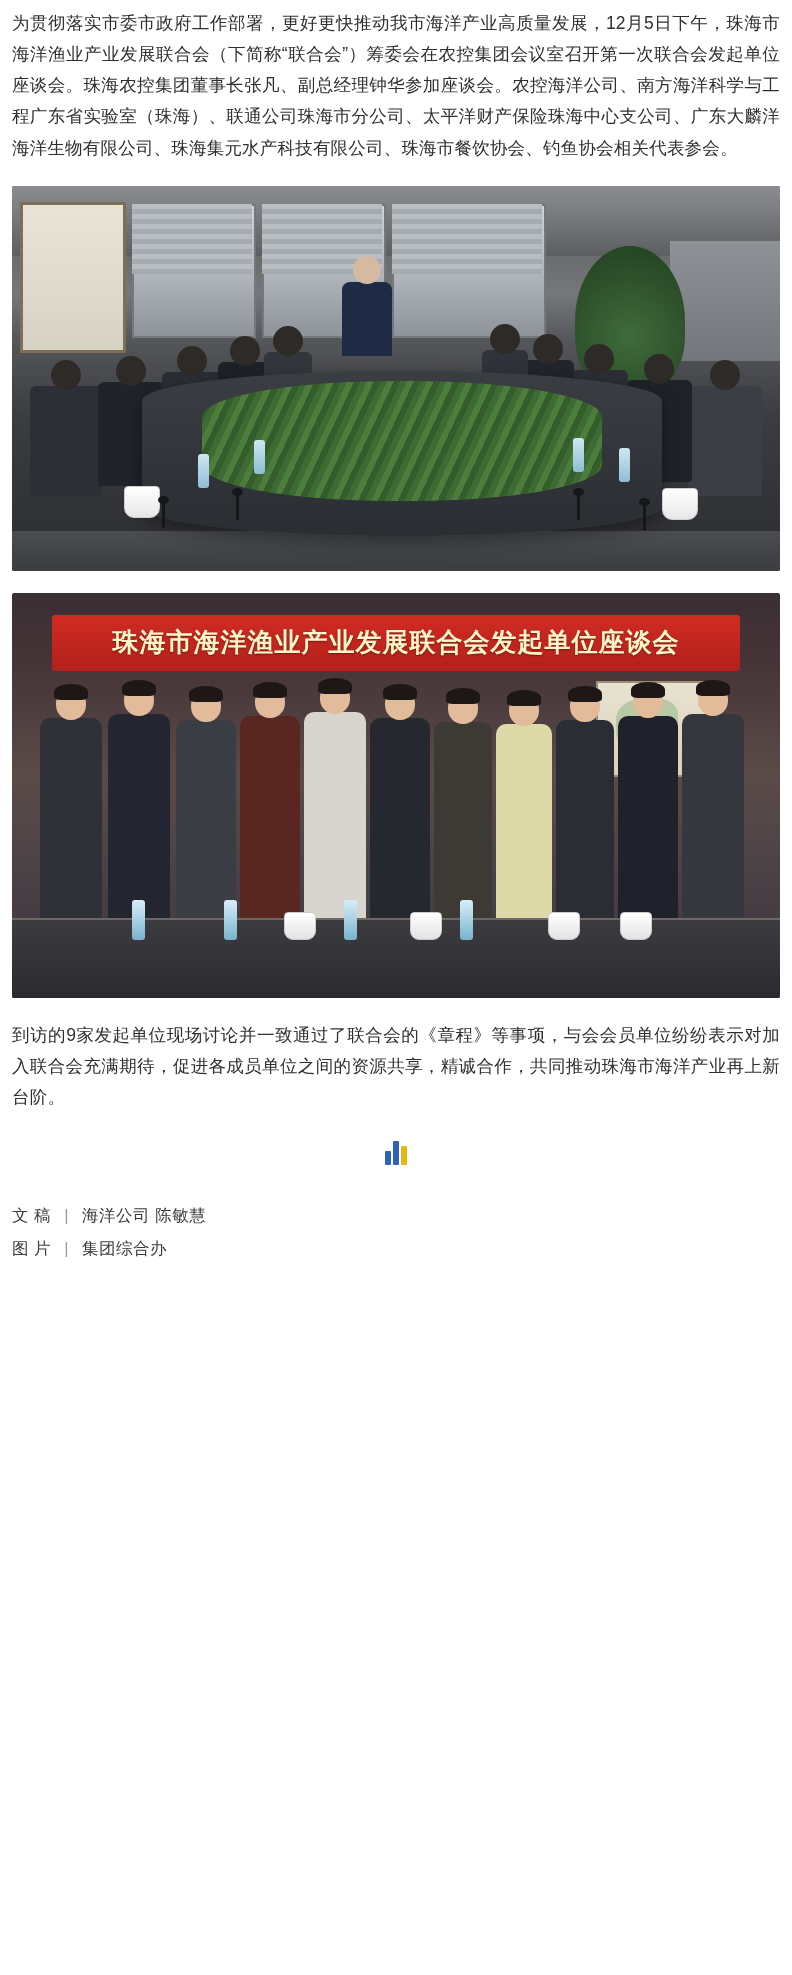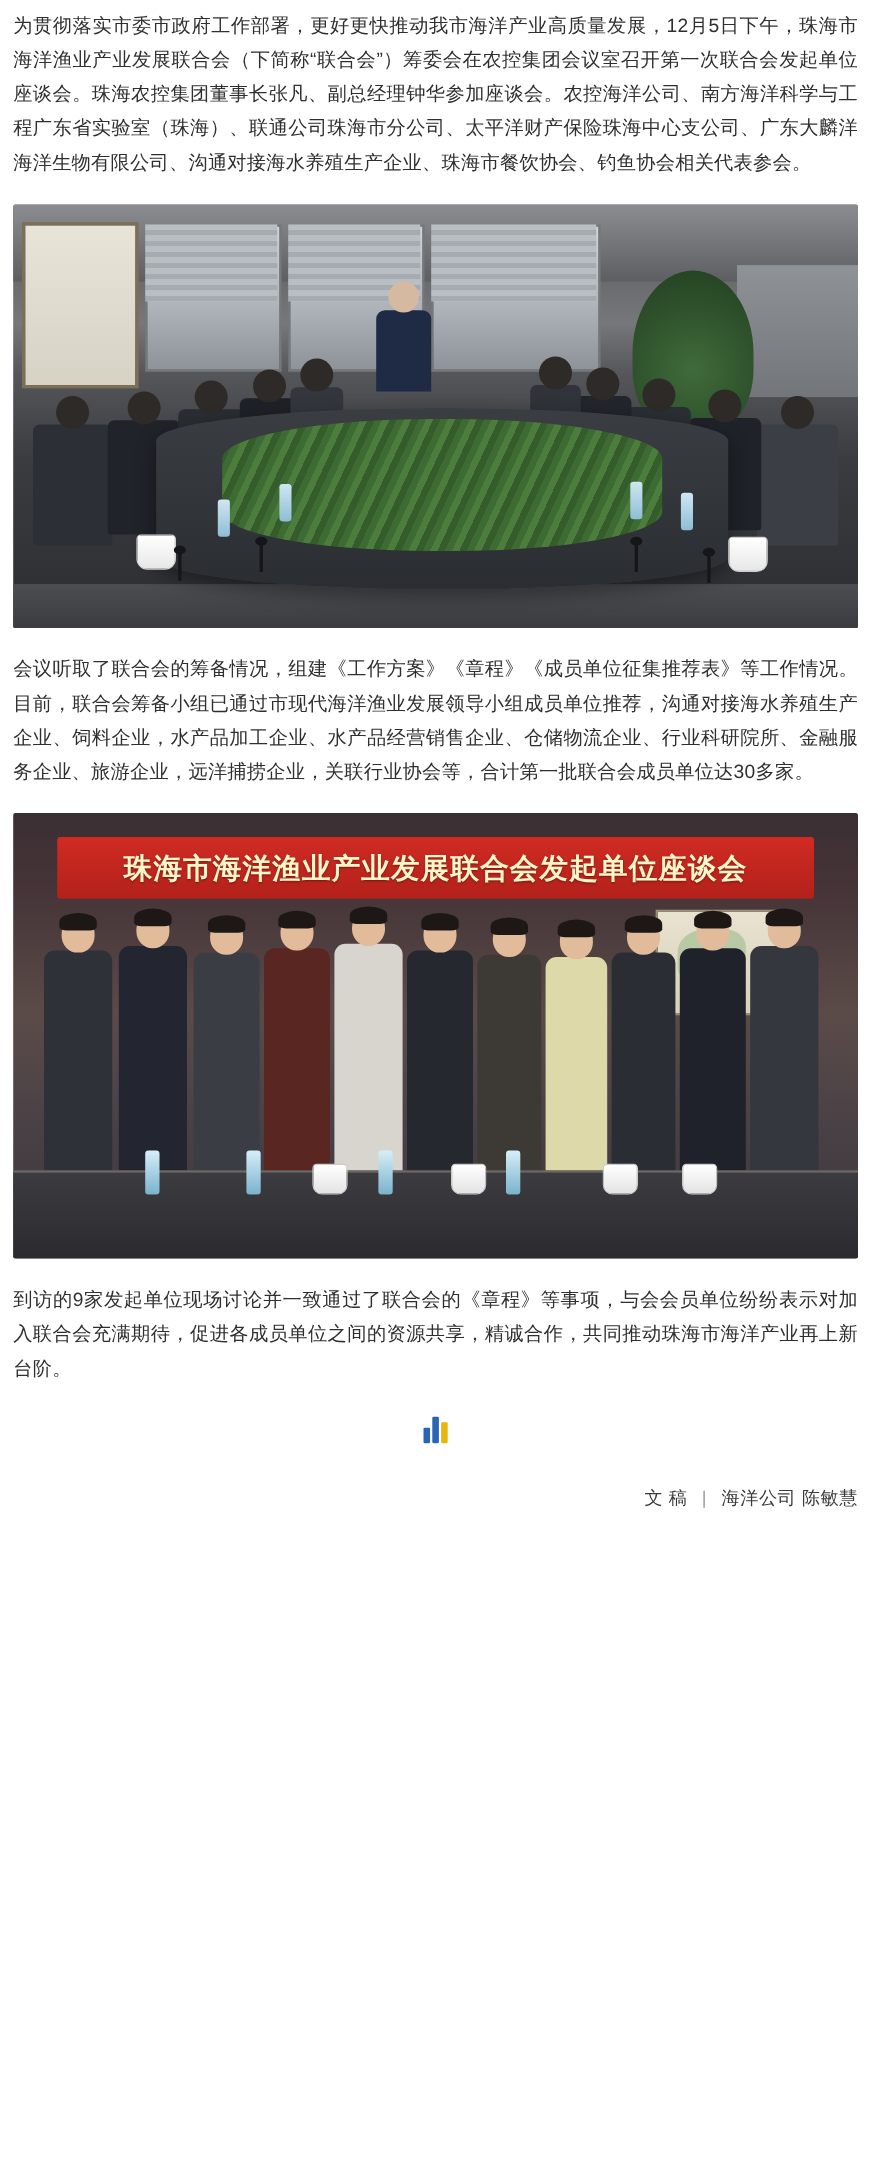--- a/index.html
+++ b/index.html
@@ -199,38 +199,37 @@
     width: 22px; height: 26px; position: relative;
   }
   .logo span { position: absolute; bottom: 0; width: 6px; border-radius: 1px; }
   .logo .b1 { left: 0;   height: 14px; background: #2b63b5; }
   .logo .b2 { left: 8px; height: 24px; background: #2b63b5; }
   .logo .b3 { left: 16px;height: 19px; background: #e8b511; }
 
   
   .credits {
     padding: 0 0 24px 0;
-    text-align: right;
   }
   .credit-line {
     font-size: 16.5px;
     line-height: 2.0;
     color: #3a3a3a;
     letter-spacing: 0.5px;
   }
   .credit-line .sep { color: #9b9b9b; margin: 0 8px; }
   .credit-label { display: inline-block; }
   .credit-value { display: inline-block; }
 </style>
 </head>
 <body>
 
 <div class="page">
 
-  <p class="para first">为贯彻落实市委市政府工作部署，更好更快推动我市海洋产业高质量发展，12月5日下午，珠海市海洋渔业产业发展联合会（下简称“联合会”）筹委会在农控集团会议室召开第一次联合会发起单位座谈会。珠海农控集团董事长张凡、副总经理钟华参加座谈会。农控海洋公司、南方海洋科学与工程广东省实验室（珠海）、联通公司珠海市分公司、太平洋财产保险珠海中心支公司、广东大麟洋海洋生物有限公司、沟通对接海水养殖生产企业、珠海市餐饮协会、钓鱼协会相关代表参会。</p>
+  <p class="para first">为贯彻落实市委市政府工作部署，更好更快推动我市海洋产业高质量发展，12月5日下午，珠海市海洋渔业产业发展联合会（下简称“联合会”）筹委会在农控集团会议室召开第一次联合会发起单位座谈会。珠海农控集团董事长张凡、副总经理钟华参加座谈会。农控海洋公司、南方海洋科学与工程广东省实验室（珠海）、联通公司珠海市分公司、太平洋财产保险珠海中心支公司、广东大麟洋海洋生物有限公司、珠海集元水产科技有限公司、珠海市餐饮协会、钓鱼协会相关代表参会。</p>
 
   <div class="figure photo1">
     <div class="ph1-ceiling"></div>
     <div class="ph1-board"></div>
     <div class="ph1-window ph1-win-a"></div>
     <div class="ph1-window ph1-win-b"></div>
     <div class="ph1-window ph1-win-c"></div>
     <div class="ph1-blind ph1-blind-a"></div>
     <div class="ph1-blind ph1-blind-b"></div>
     <div class="ph1-blind ph1-blind-c"></div>
@@ -282,21 +281,20 @@
     <div class="ph1-bottle" style="left:186px; top:268px;"></div>
     <div class="ph1-bottle" style="left:242px; top:254px;"></div>
     <div class="ph1-bottle" style="right:196px; top:252px;"></div>
     <div class="ph1-bottle" style="right:150px; top:262px;"></div>
     <div class="ph1-mic" style="left:150px; top:316px;"></div>
     <div class="ph1-mic" style="left:224px; top:308px;"></div>
     <div class="ph1-mic" style="right:200px; top:308px;"></div>
     <div class="ph1-mic" style="right:134px; top:318px;"></div>
   </div>
 
-  <p class="para">会议听取了联合会的筹备情况，组建《工作方案》《章程》《成员单位征集推荐表》等工作情况。目前，联合会筹备小组已通过市现代海洋渔业发展领导小组成员单位推荐，沟通对接海水养殖生产企业、饲料企业，水产品加工企业、水产品经营销售企业、仓储物流企业、行业科研院所、金融服务企业、旅游企业，远洋捕捞企业，关联行业协会等，合计第一批联合会成员单位达30多家。</p>
 
   <div class="figure photo2">
     <div class="ph2-wall"></div>
     <div class="ph2-banner">珠海市海洋渔业产业发展联合会发起单位座谈会</div>
     <div class="ph2-map"></div>
 
     <div class="ph2-row">
       <div class="ph2-p" style="left:28px;  width:62px; height:200px; background:#2f3138;">
           <i></i>
         </div>
@@ -354,15 +352,20 @@
         <span class="b3"></span>
     </div>
   </div>
 
   <div class="credits">
     <div class="credit-line">
       <span class="credit-label">文 稿</span>
       <span class="sep">|</span>
       <span class="credit-value">海洋公司  陈敏慧</span>
     </div>
+    <div class="credit-line">
+      <span class="credit-label">图 片</span>
+      <span class="sep">|</span>
+      <span class="credit-value">集团综合办</span>
+    </div>
   </div>
 
 </div>
 
 </body></html>

